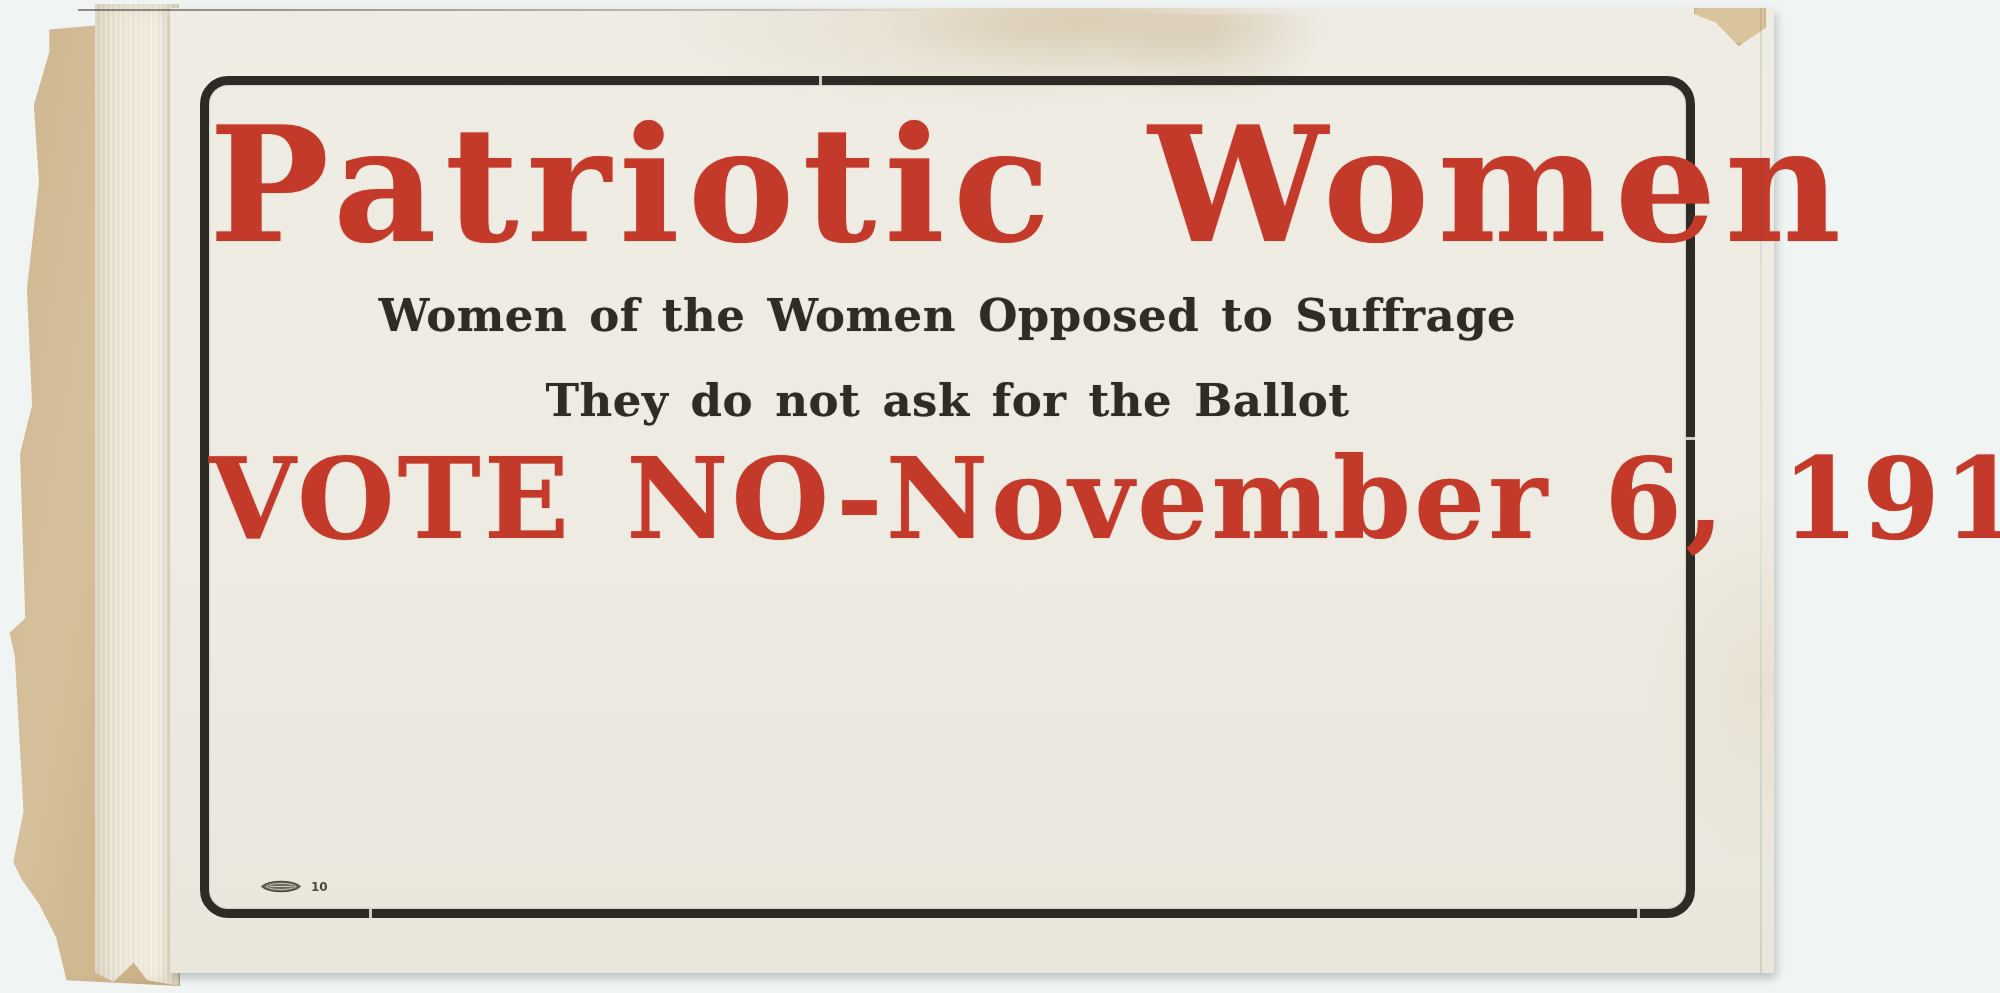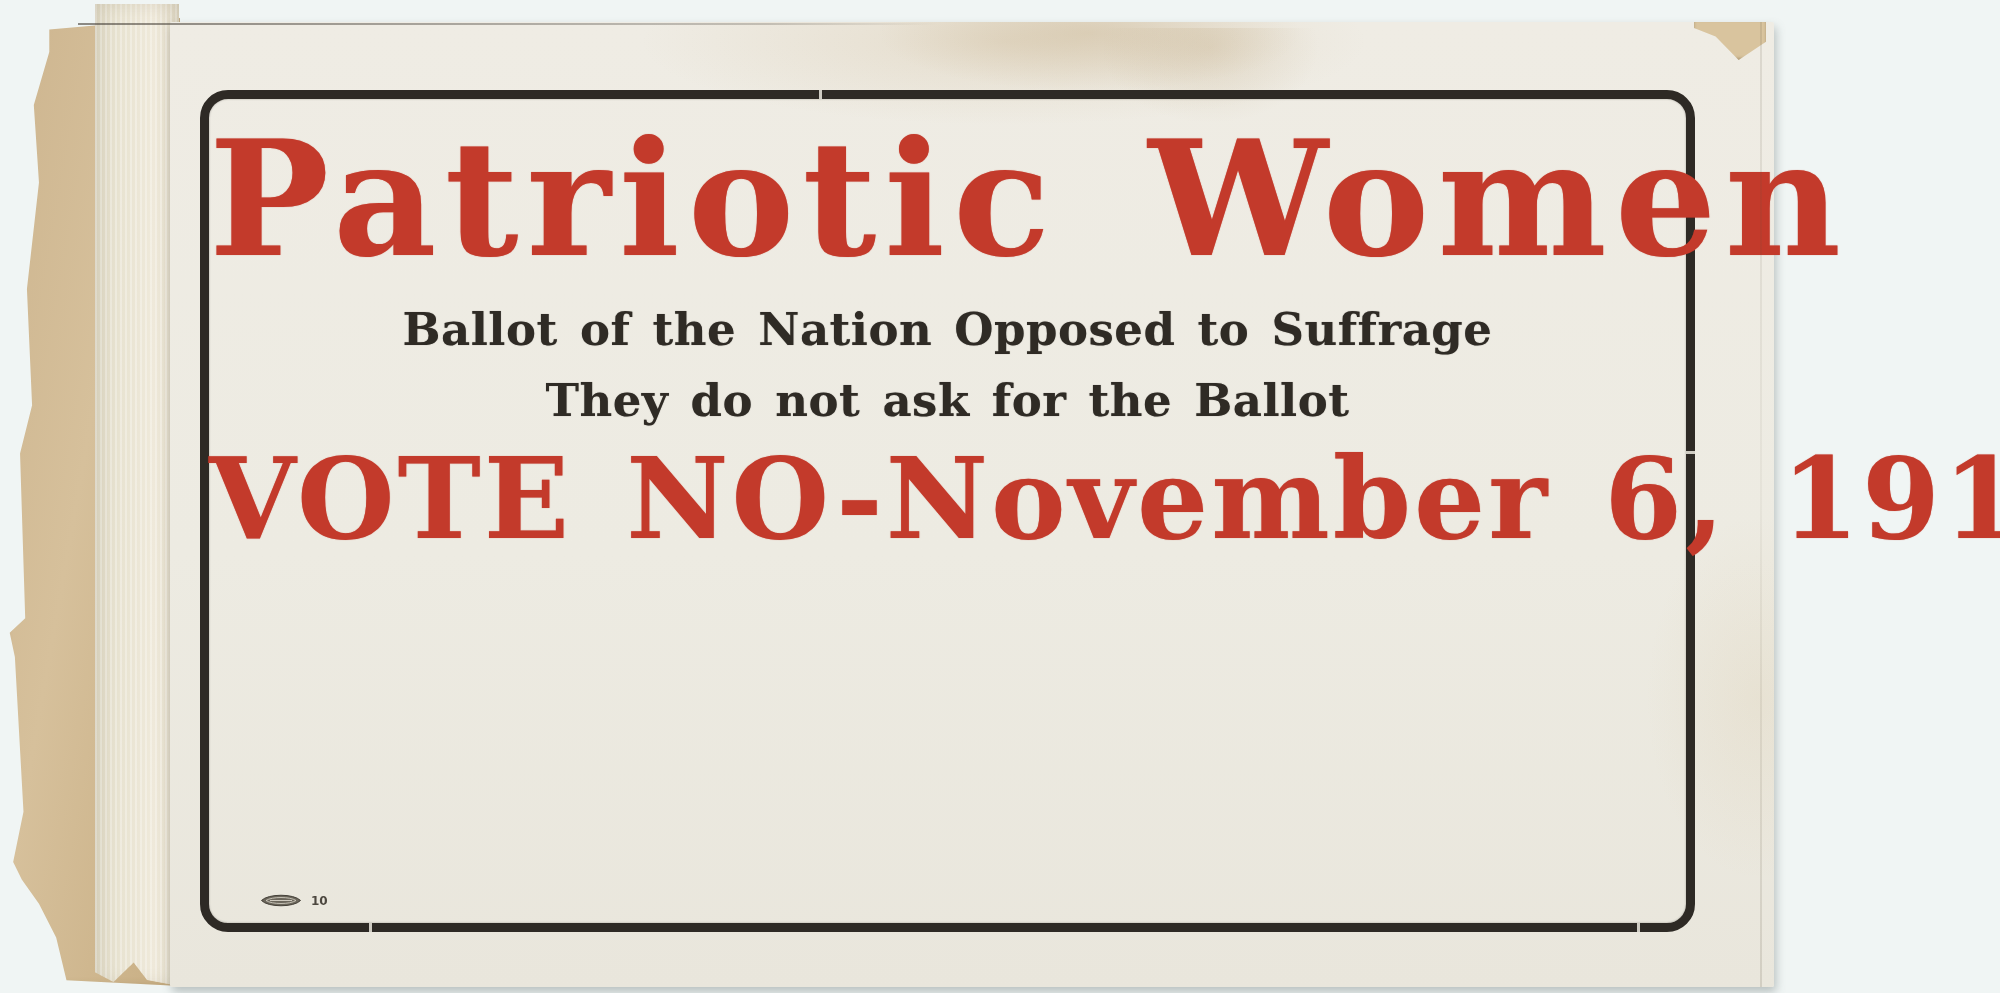--- a/index.html
+++ b/index.html
@@ -35,21 +35,21 @@
       repeating-linear-gradient(90deg, rgba(255,255,255,.30) 0 2px, rgba(0,0,0,0) 2px 5px),
       linear-gradient(90deg, #ded8c4 0%, var(--spine, #e8e3d1) 30%, #efe9da 70%, #ddd6c2 100%);
     clip-path: polygon(0 0, 100% 0, 100% 100%, 62% 99.4%, 46% 97.6%, 22% 99.6%, 0 98.6%);
     box-shadow: inset 0 0 18px rgba(120,105,70,.18);
     z-index: 2;
   }
 
   
   .poster {
     position: absolute;
-    left: 170px; top: 22px; width: 1604px; height: 965px;
+    left: 170px; top: 8px; width: 1604px; height: 965px;
     background:
       radial-gradient(ellipse 520px 120px at 52% 2%, rgba(190,160,110,.20), rgba(0,0,0,0) 70%),
       radial-gradient(ellipse 160px 260px at 99% 70%, rgba(200,170,115,.12), rgba(0,0,0,0) 70%),
       linear-gradient(180deg, #efece4 0%, var(--paper, #edebe2) 55%, #e9e6dc 100%);
     border-radius: 2px;
     box-shadow: 2px 5px 10px rgba(80,95,95,.35);
     z-index: 3;
   }
   
   .poster::after {
@@ -108,21 +108,21 @@
     text-shadow: 0 0 1px rgba(195,58,43,.6);
   }
   .sub {
     font-size: 45px; line-height: 1.18; font-weight: bold;
     letter-spacing: 0.5px; word-spacing: 6px;
     color: var(--ink, #2f2b25);
     text-shadow: 0 0 1px rgba(47,43,37,.45);
   }
   .sub.m1 { margin-top: 20px; }
   .sub.m2 { margin-top: 18px; }
-  .sub.m3 { margin-top: 18px; }
+  .sub.m3 { margin-top: 32px; }
   .headline-lg {
     margin-top: 12px;
     font-size: 106px; line-height: 1.1; font-weight: bold;
     letter-spacing: 8px; word-spacing: 26px;
     color: var(--red, #c33a2b);
     text-shadow: 0 0 1px rgba(195,58,43,.6);
   }
   .headline-vote {
     margin-top: 10px;
     font-size: 112px; line-height: 1.1; font-weight: bold;
@@ -166,21 +166,21 @@
 
     <div class="frame">
 
       <div class="frame-break" style="left:610px; top:-9px; width:3px; height:9px;"></div>
       <div class="frame-break" style="right:-9px; top:352px; width:9px; height:3px;"></div>
       <div class="frame-break" style="left:160px; bottom:-9px; width:3px; height:9px;"></div>
       <div class="frame-break" style="left:1428px; bottom:-9px; width:3px; height:9px;"></div>
 
       <div class="content">
         <span class="line headline-xl">Patriotic Women</span>
-        <span class="line sub m1">Ballot of the Nation Opposed to Suffrage</span>
+        <span class="line sub m1">Women of the Women Opposed to Suffrage</span>
         <span class="line sub m3">They do not ask for the Ballot</span>
         <span class="line headline-vote">VOTE NO-November 6, 1917</span>
       </div>
 
       <div class="union-bug">
         <svg width="42" height="17" viewBox="0 0 42 17">
           <path d="M1.5 8.5 C8 1.5, 34 1.5, 40.5 8.5 C34 15.5, 8 15.5, 1.5 8.5 Z" fill="#6b665b" stroke="#46423a" stroke-width="1"></path>
           <path d="M6 8.5 C12 4.5, 30 4.5, 36 8.5 C30 12.5, 12 12.5, 6 8.5 Z" fill="none" stroke="#d9d5c9" stroke-width="0.8"></path>
           <line x1="10" y1="8.5" x2="32" y2="8.5" stroke="#d9d5c9" stroke-width="0.9"></line>
         </svg>

